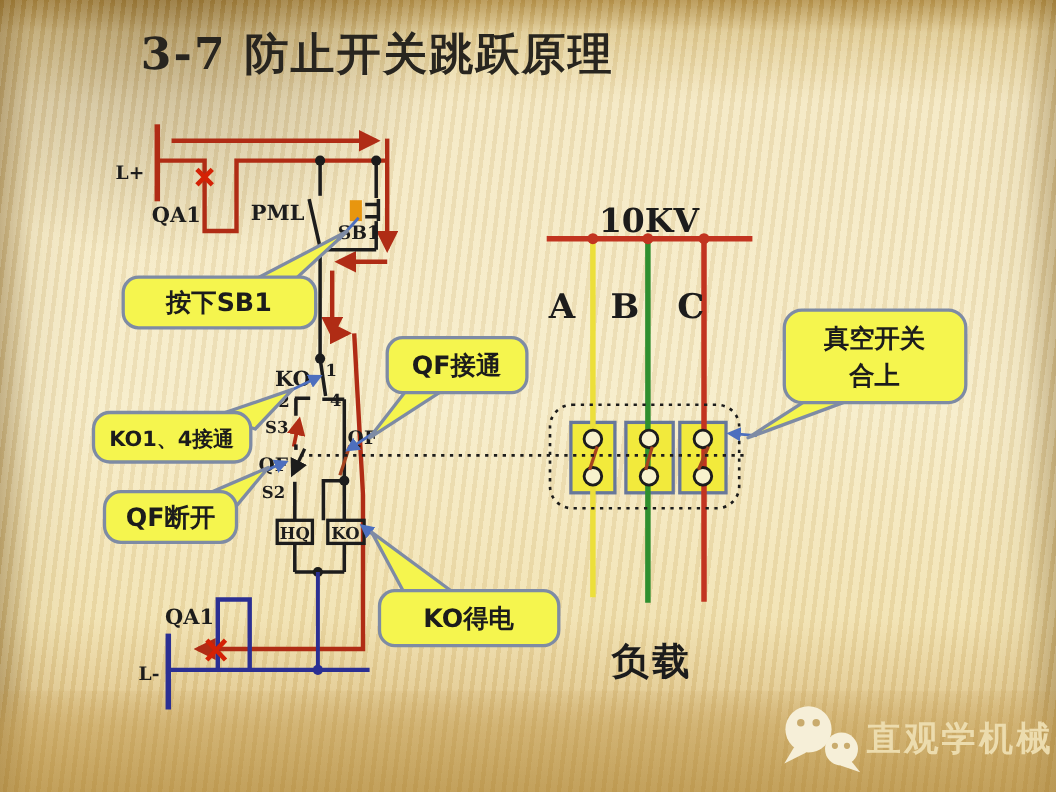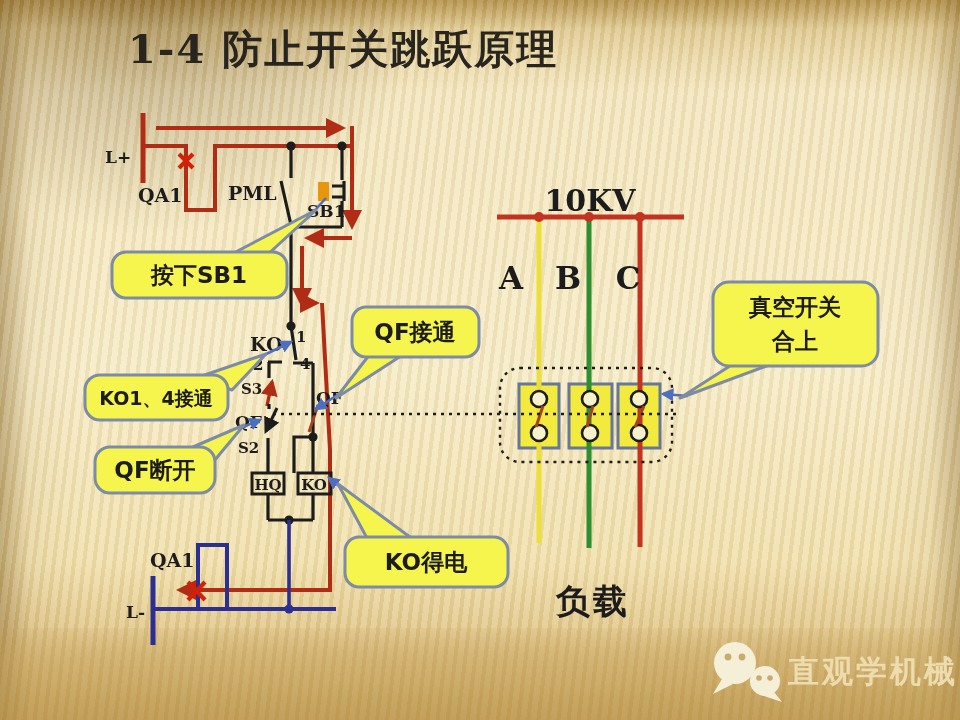--- a/index.html
+++ b/index.html
@@ -40,21 +40,21 @@
   .callout-shape{fill:#f5f54e;stroke:#7e8ba4;stroke-width:3;stroke-linejoin:round;}
   .leader{stroke:#4d6fbe;stroke-width:2.6;fill:none;}
 </style>
 </head>
 <body>
 
 <div class="slide">
   <div class="stripes"></div>
   <div class="bottom-strip"></div>
 
-  <div class="title">1-4  防止开关跳跃原理</div>
+  <div class="title">3-7  防止开关跳跃原理</div>
 
   <svg width="960" height="720" viewBox="0 0 960 720">
     <defs>
       <marker id="ar" viewBox="0 0 10 10" refX="8" refY="5" markerWidth="5" markerHeight="5" orient="auto-start-reverse">
         <path d="M0,0 L10,5 L0,10 z" fill="#b02c15"></path>
       </marker>
       <marker id="ak" viewBox="0 0 10 10" refX="8" refY="5" markerWidth="5.5" markerHeight="5.5" orient="auto-start-reverse">
         <path d="M0,0 L10,5 L0,10 z" fill="#1c1c1c"></path>
       </marker>
       <marker id="ab" viewBox="0 0 10 10" refX="8" refY="5" markerWidth="5" markerHeight="5" orient="auto-start-reverse">

